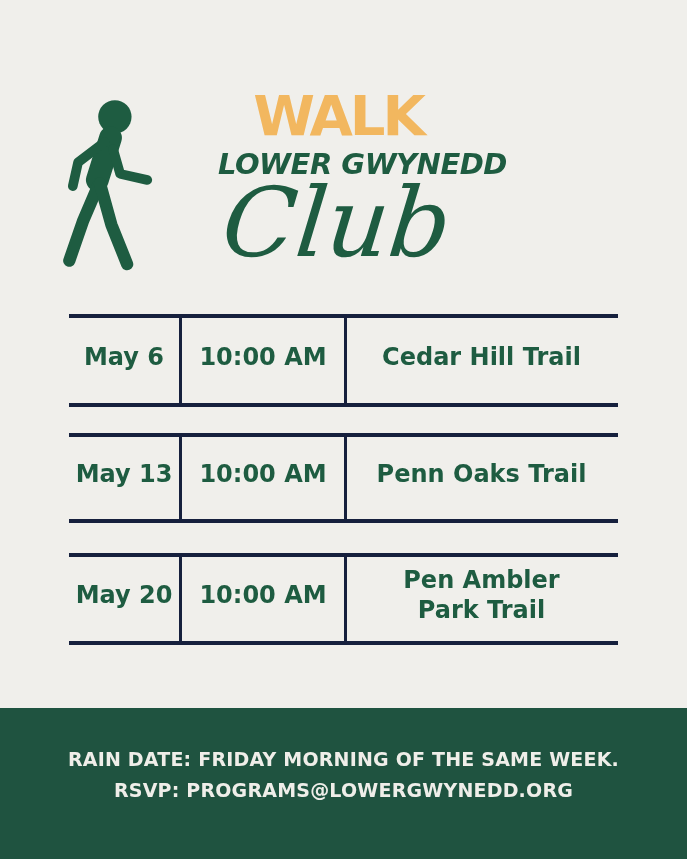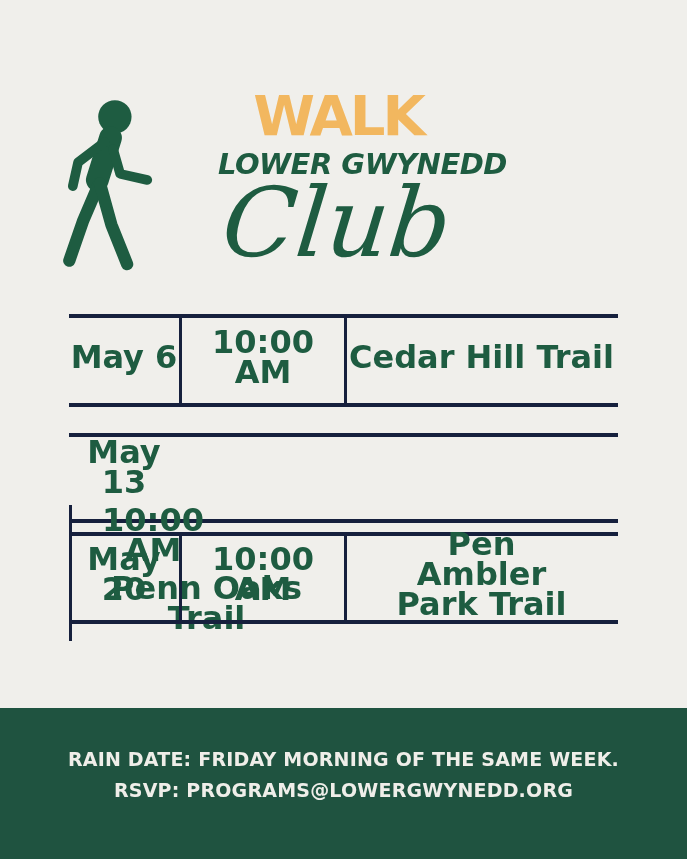--- a/index.html
+++ b/index.html
@@ -36,27 +36,27 @@
   }
   
   .srow{
     position:absolute;left:69px;width:549px;
     box-sizing:border-box;
     border-top:4px solid #16203D;
     border-bottom:4px solid #16203D;
     display:flex;
   }
   .srow-1{top:314px;height:93px;}
-  .srow-2{top:433px;height:90px;flex-direction:column;}
-  .srow-3{top:532px;height:92px;}
+  .srow-2{top:433px;height:90px;}
+  .srow-3{top:553px;height:92px;}
   .cell{
     box-sizing:border-box;
     display:flex;align-items:center;justify-content:center;
     padding-bottom:8px;
-    color:#1E5C41;font-weight:bold;font-size:32px;line-height:30px;
+    color:#1E5C41;font-weight:bold;font-size:24px;line-height:30px;
     text-align:center;
   }
   .cell-date{width:110px;}
   .cell-time{width:165px;border-left:3px solid #16203D;}
   .cell-loc{width:272px;border-left:3px solid #16203D;}
   .cell-loc .loc-text{display:inline-block;}
   .srow-3 .cell-loc .loc-text{max-width:170px;}
   
   .footer{
     position:absolute;left:0;top:708px;width:687px;height:151px;

